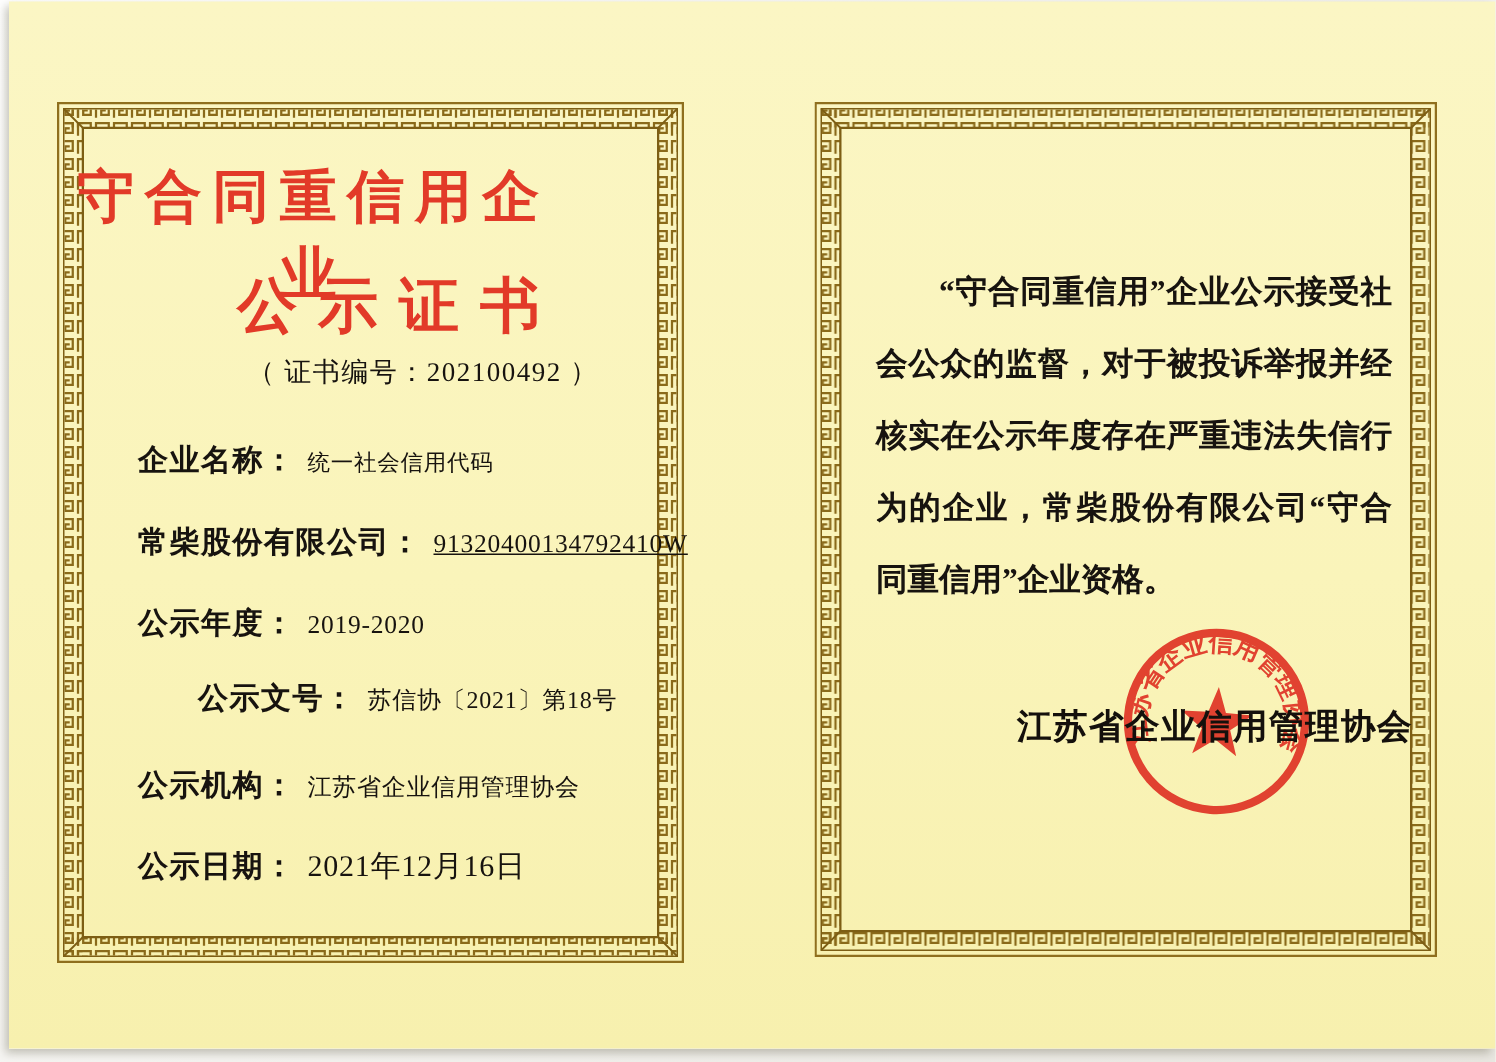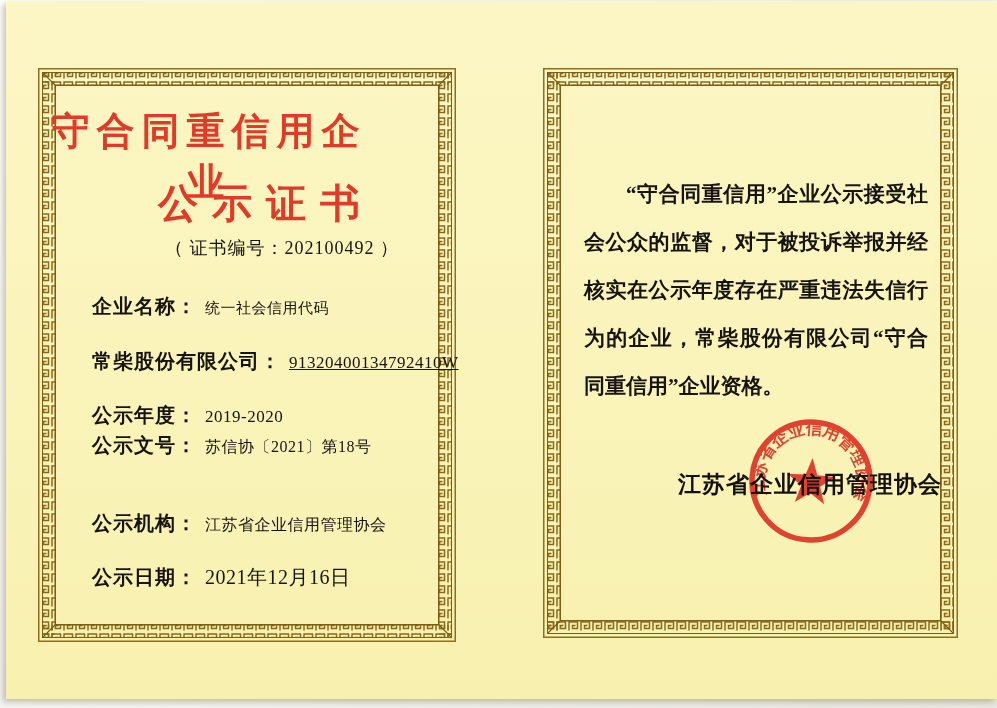--- a/index.html
+++ b/index.html
@@ -119,21 +119,21 @@
       <span class="field-value" style="font-size:15px;">统一社会信用代码</span>
     </div>
     <div class="field-row" style="top:348px;">
       <span class="field-label">常柴股份有限公司：</span>
       <span class="field-value" style="font-size:17px;text-decoration:underline;">91320400134792410W</span>
     </div>
     <div class="field-row" style="top:402px;">
       <span class="field-label">公示年度：</span>
       <span class="field-value" style="font-size:17px;">2019-2020</span>
     </div>
-    <div class="field-row" style="top:432px;">
+    <div class="field-row" style="top:452px;margin-left:40px;">
       <span class="field-label">公示文号：</span>
       <span class="field-value">苏信协〔2021〕第18号</span>
     </div>
     <div class="field-row" style="top:510px;">
       <span class="field-label">公示机构：</span>
       <span class="field-value">江苏省企业信用管理协会</span>
     </div>
     <div class="field-row" style="top:564px;">
       <span class="field-label">公示日期：</span>
       <span class="field-value" style="font-size:20px;">2021年12月16日</span>

